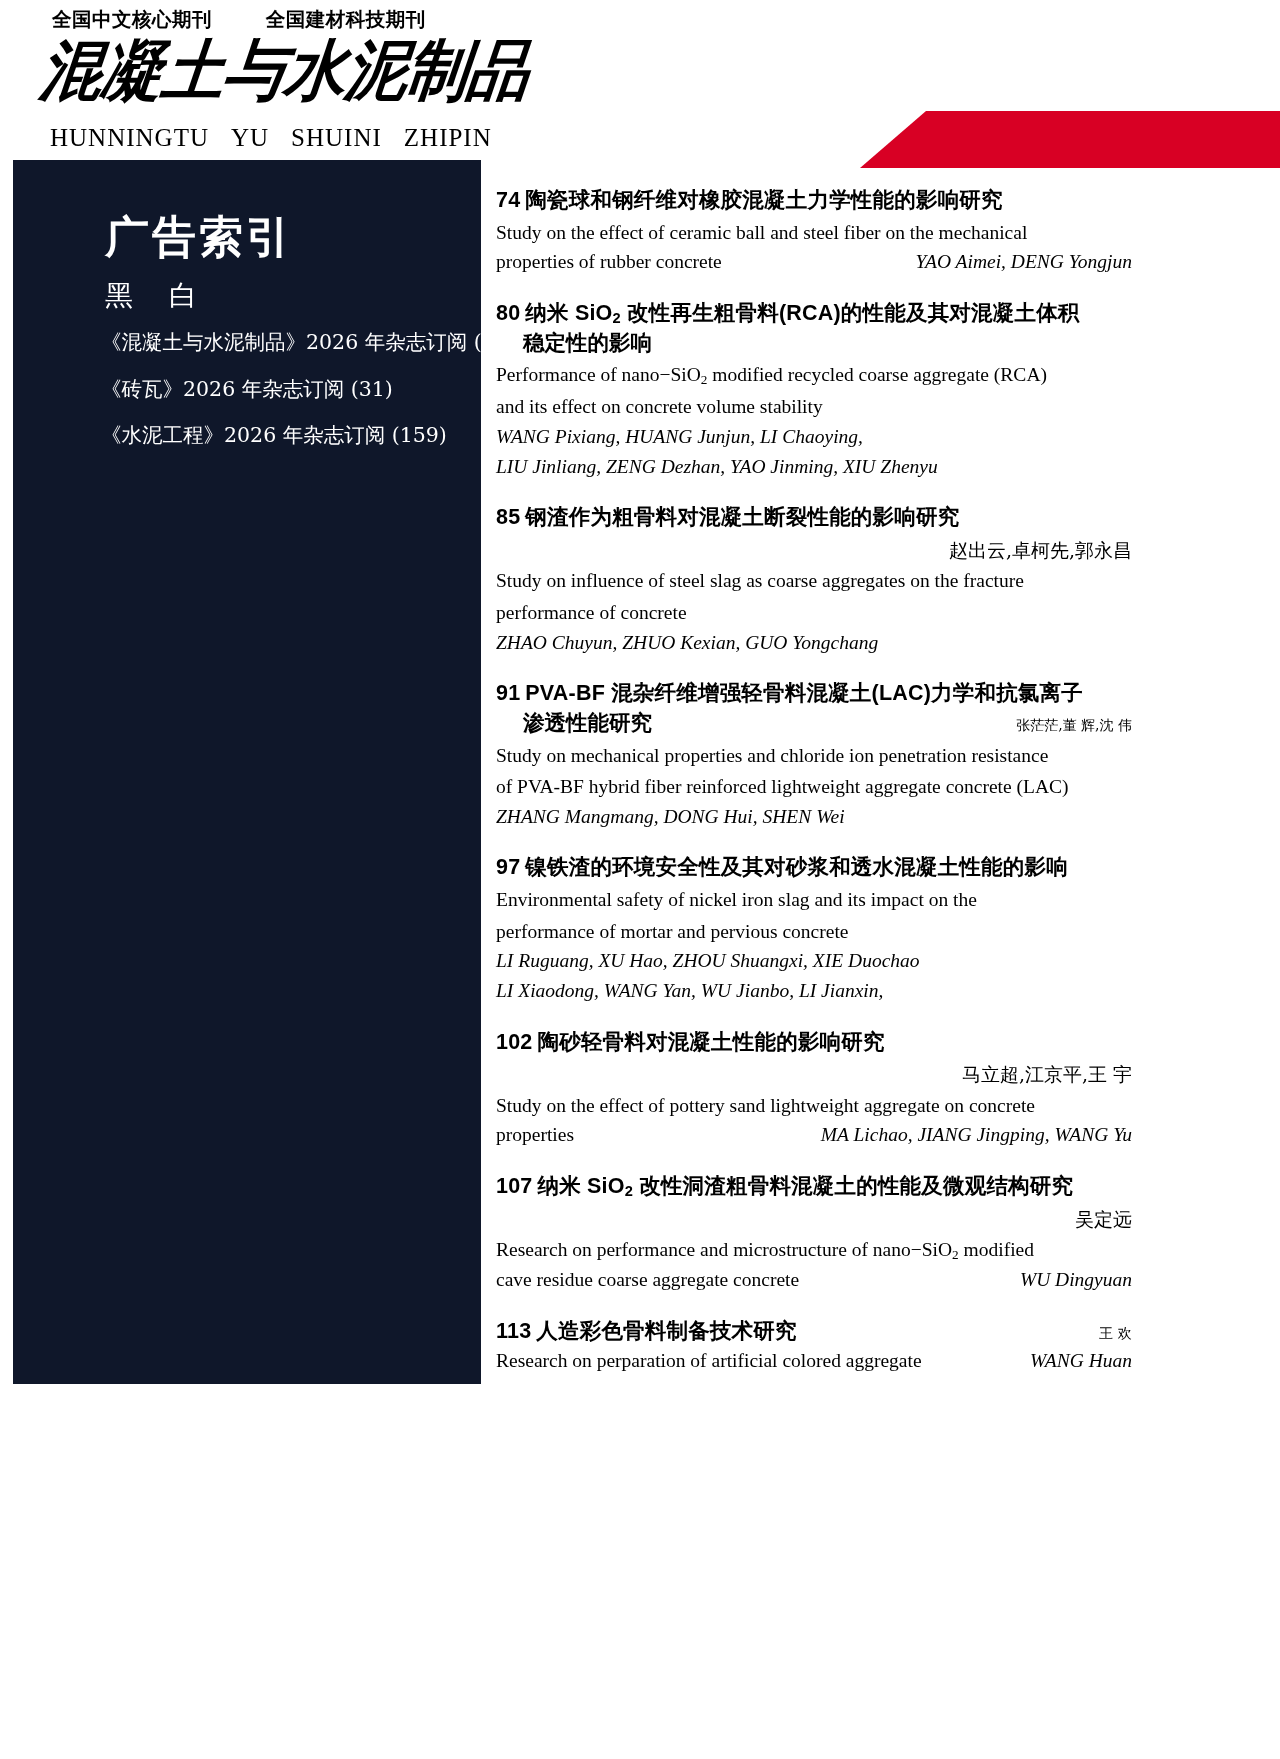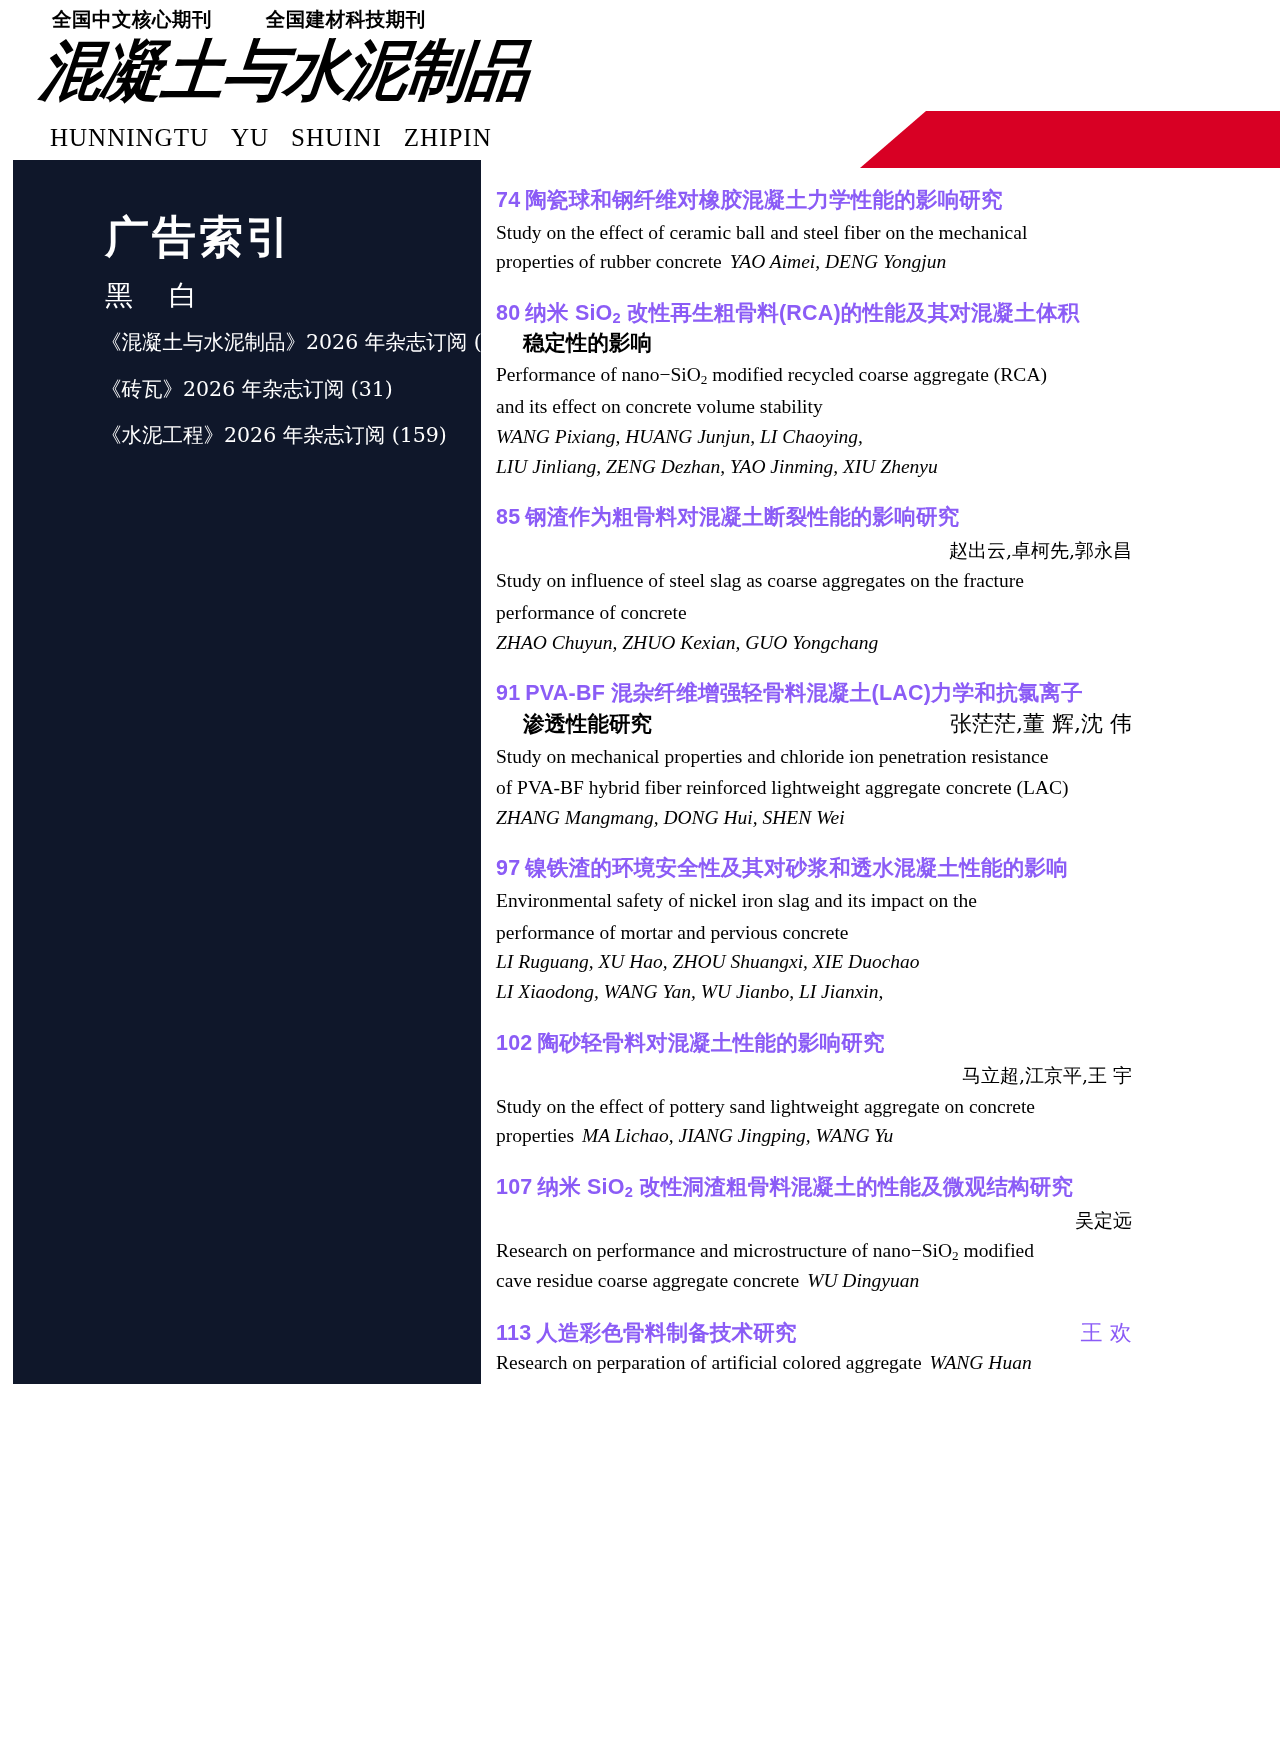--- a/index.html
+++ b/index.html
@@ -143,21 +143,21 @@
     top: 186px;
     width: 636px;
   }
   .entry { margin-bottom: 22px; }
 
   .cn-title {
     font-size: 21.5px;
     font-weight: bold;
     line-height: 1.38;
     letter-spacing: 0.2px;
-    color: #8b5cf6;
+    color: #000000;
   }
   .cn-title .num { margin-right: 5px; }
   .cn-title-l2 {
     font-size: 21.5px;
     font-weight: bold;
     line-height: 1.38;
     padding-left: 27px;
     display: flex;
     justify-content: space-between;
     align-items: baseline;
@@ -182,35 +182,36 @@
     font-style: italic;
     font-size: 19.5px;
     line-height: 1.52;
     text-align: left;
   }
   .en-line {
     font-family: "Liberation Serif", serif;
     font-size: 19.5px;
     line-height: 1.52;
     display: flex;
+    justify-content: space-between;
     align-items: baseline;
     gap: 8px;
   }
   .en-line .ital {
     font-style: italic;
     white-space: nowrap;
   }
   .row-inline {
     display: flex;
     justify-content: space-between;
     align-items: baseline;
   }
   .cn-authors-inline {
     font-family: "DejaVu Serif", serif;
-    font-size: 22px;
+    font-size: 14px;
     font-weight: normal;
     white-space: nowrap;
     margin-left: 8px;
   }
   sub { font-size: 0.68em; vertical-align: -0.22em; }
 </style>
 </head>
 <body>
 
 <div id="masthead">

